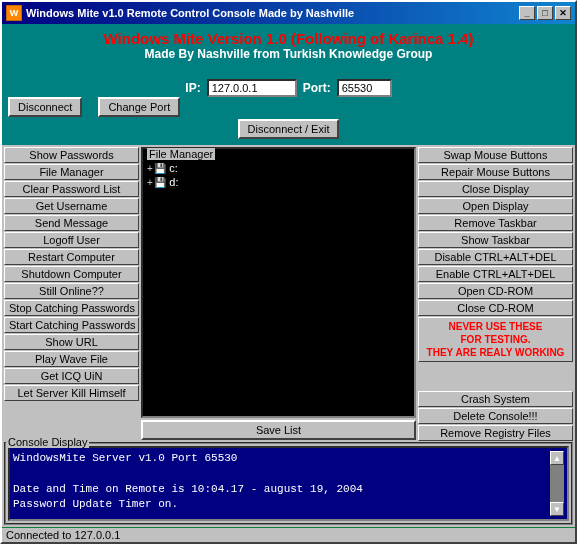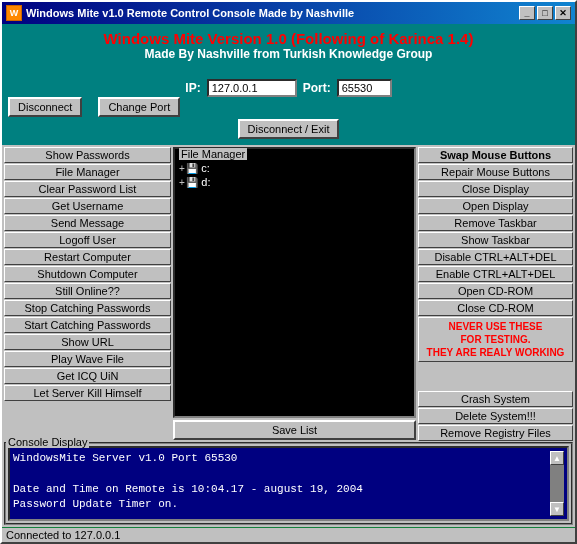--- a/index.html
+++ b/index.html
@@ -142,21 +142,21 @@
 
     #main-section {
       display: flex;
       flex: 1;
       margin: 2px;
       gap: 2px;
       min-height: 0;
     }
 
     #left-panel {
-      width: 167px;
+      width: 135px;
       flex-shrink: 0;
       display: flex;
       flex-direction: column;
       gap: 1px;
     }
 
     .left-btn {
       background: #c0c0c0;
       border: 1px solid;
       border-top-color: #ffffff;
@@ -409,35 +409,35 @@
             <span class="tree-expand">+</span>
             <span class="drive-icon">💾</span>
             <span>d:</span>
           </div>
         </div>
       </div>
       <button class="win-btn" id="save-list-btn">Save List</button>
     </div>
 
     <div id="right-panel">
-    <button class="right-btn" style="white-space: pre-line; font-weight: bold;">Swap Mouse Buttons</button>
+    <button class="right-btn" style="white-space: pre-line;">Swap Mouse Buttons</button>
         <button class="right-btn" style="white-space: pre-line;">Repair Mouse Buttons</button>
         <button class="right-btn" style="white-space: pre-line;">Close Display</button>
         <button class="right-btn" style="white-space: pre-line;">Open Display</button>
         <button class="right-btn" style="white-space: pre-line;">Remove Taskbar</button>
         <button class="right-btn" style="white-space: pre-line;">Show Taskbar</button>
         <button class="right-btn" style="white-space: pre-line;">Disable CTRL+ALT+DEL</button>
         <button class="right-btn" style="white-space: pre-line;">Enable CTRL+ALT+DEL</button>
         <button class="right-btn" style="white-space: pre-line;">Open CD-ROM</button>
         <button class="right-btn" style="white-space: pre-line;">Close CD-ROM</button>
         <button class="right-btn never-use" style="white-space: pre-line;">NEVER USE THESE
 FOR TESTING.
 THEY ARE REALY WORKING</button>
         <button class="right-btn" style="white-space: pre-line; margin-top: 28px;">Crash System</button>
-        <button class="right-btn" style="white-space: pre-line;">Delete System!!!</button>
+        <button class="right-btn" style="white-space: pre-line;">Delete Console!!!</button>
         <button class="right-btn" style="white-space: pre-line;">Remove Registry Files</button>
       </div>
   </div>
 
   <div id="console-section">
     <div id="console-group">
       <span id="console-group-label">Console Display</span>
       <div id="console-box">
         <div id="console-text-area">
         <p>WindowsMite Server v1.0 Port 65530</p>

